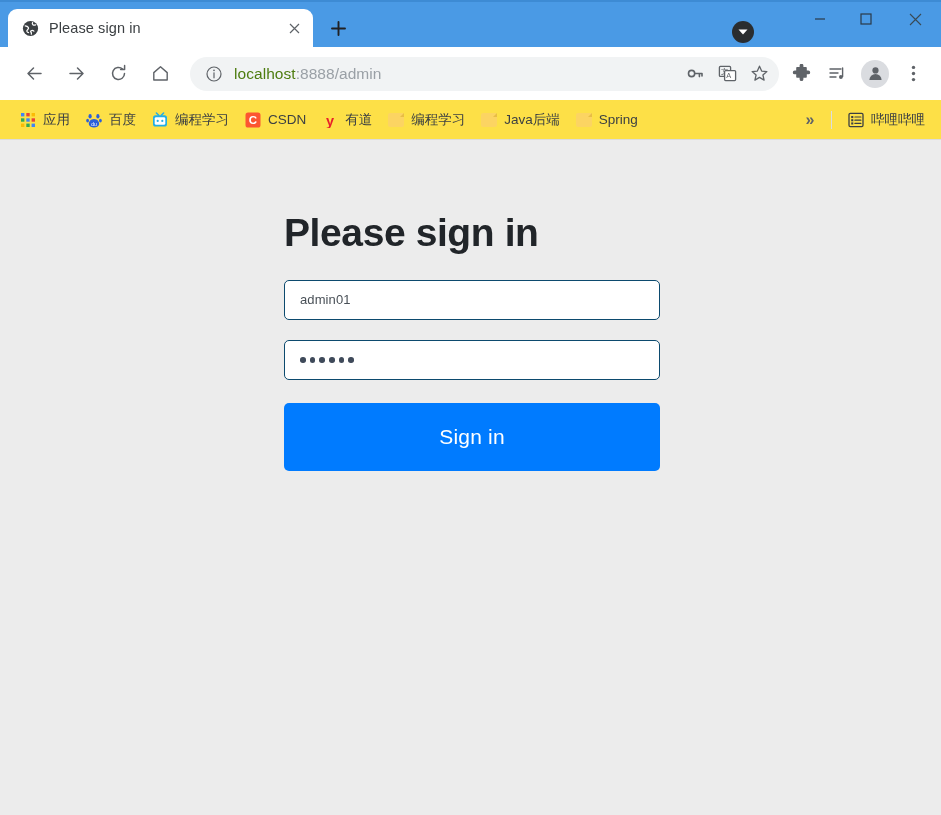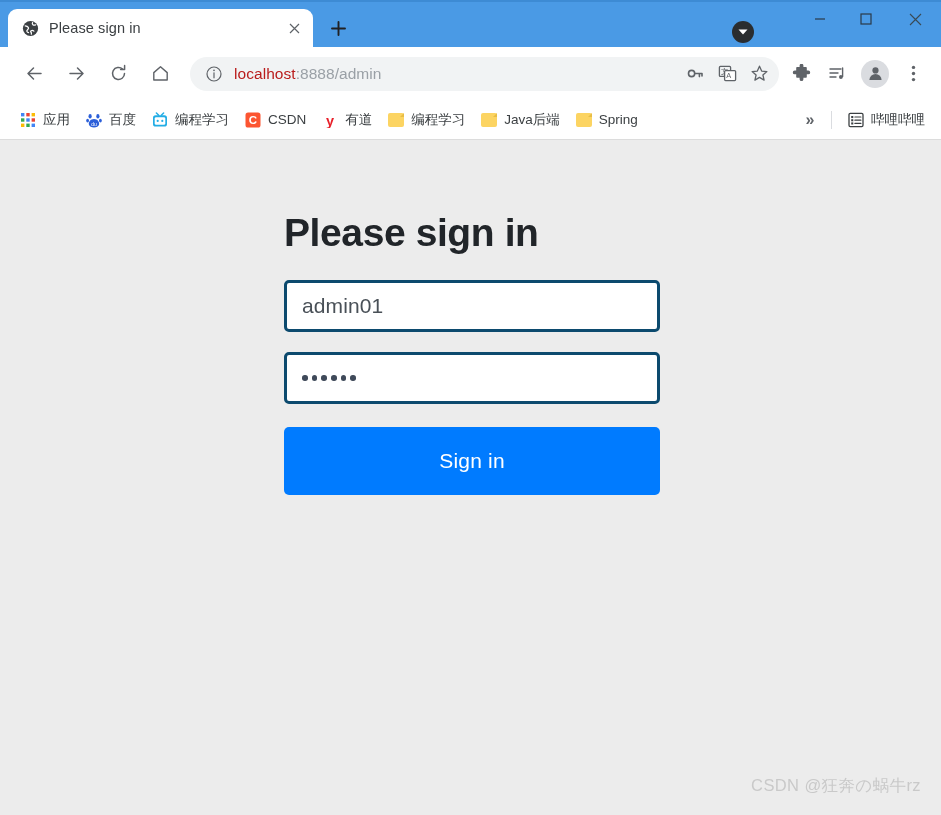--- a/index.html
+++ b/index.html
@@ -163,21 +163,21 @@
 
   .omni-url {
     flex: 1;
     font-size: 15.5px;
     color: #9aa0a6;
     white-space: nowrap;
     overflow: hidden;
     letter-spacing: .05px;
     min-width: 0;
   }
-  .omni-url .host { color: #b91c1c; }
+  .omni-url .host { color: #4d7c0f; }
 
   .omni-actions {
     display: flex;
     align-items: center;
     gap: 0;
     flex: 0 0 auto;
   }
   .omni-icon {
     width: 32px;
     height: 30px;
@@ -210,21 +210,21 @@
     display: flex;
     align-items: center;
     justify-content: center;
     color: #5f6368;
     margin: 0 6px;
   }
 
   
   .bookmarks {
     height: 40px;
-    background: #ffffff;
+    background: #fde047;
     display: flex;
     align-items: center;
     padding: 0 8px 0 12px;
     border-bottom: 1px solid #dcdcdc;
     overflow: hidden;
     text-align: right;
   }
 
   .bm {
     display: flex;
@@ -307,29 +307,29 @@
     font-size: 39px;
     font-weight: bold;
     color: #212529;
     letter-spacing: -0.4px;
     margin-bottom: 25px;
     line-height: 1.1;
   }
 
   .field {
     width: 376px;
-    height: 52px;
+    height: 40px;
     background: #ffffff;
-    border: 3px solid #0c4a6e;
+    border: 1px solid #0c4a6e;
     border-radius: 5px;
     display: flex;
     align-items: center;
     padding: 0 15px;
     margin-bottom: 20px;
-    font-size: 21px;
+    font-size: 13px;
     color: #495057;
     letter-spacing: .1px;
   }
   .field.password {
     margin-bottom: 23px;
   }
 
   .pw-dots {
     display: flex;
     gap: 4.2px;
@@ -621,14 +621,13 @@
           <span></span>
           <span></span>
           <span></span>
           <span></span>
       </span>
     </div>
 
     <button class="signin-button">Sign in</button>
   </div>
 
-  <div class="watermark">CSDN @狂奔の蜗牛rz</div>
 </div>
 
 </body></html>

